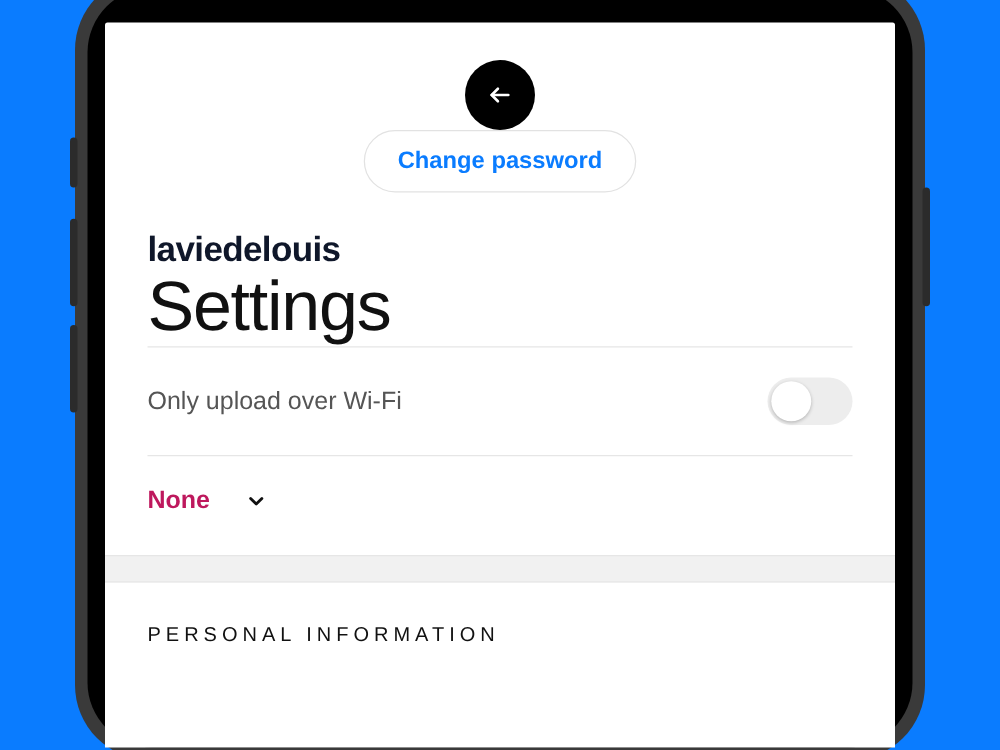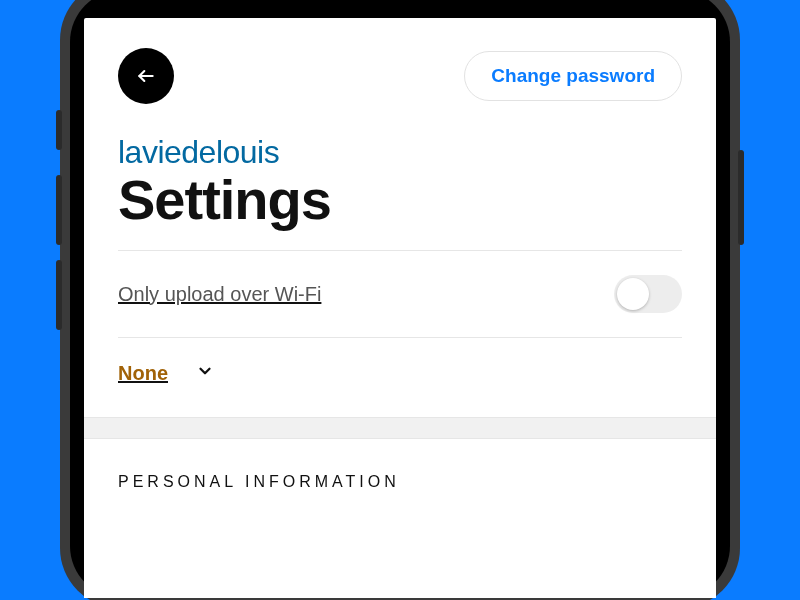--- a/index.html
+++ b/index.html
@@ -38,20 +38,21 @@
     border-radius: 2px 2px 0 0;
     min-height: 580px;
     padding: 30px 34px 0 34px;
     color: #111;
   }
   .top-row {
     display: flex;
     align-items: center;
     justify-content: space-between;
     margin-bottom: 30px;
+    flex-direction: column;
   }
   .back-btn {
     width: 56px; height: 56px;
     border-radius: 50%;
     background: #000;
     display: flex;
     align-items: center;
     justify-content: center;
     cursor: pointer;
   }
@@ -60,40 +61,38 @@
     border: 1px solid #e2e2e2;
     border-radius: 999px;
     padding: 13px 26px;
     color: #0a7cff;
     font-weight: 700;
     font-size: 19px;
     cursor: pointer;
     background: #fff;
   }
   .username {
-    font-weight: 400;
-    font-size: 32px;
+    font-weight: 700;
+    font-size: 28px;
     letter-spacing: -0.5px;
-    color: #0369a1;
+    color: #0f172a;
     margin-bottom: -4px;
   }
   .page-title {
-    font-weight: 700;
+    font-weight: 400;
     font-size: 56px;
     letter-spacing: -1px;
     color: #111;
-    margin-bottom: 18px;
   }
   .divider { height: 1px; background: #e6e6e6; }
   .row {
     display: flex;
     align-items: center;
     justify-content: space-between;
     padding: 24px 0;
-    text-decoration: underline;
   }
   .row-label {
     font-size: 20px;
     color: #555;
     font-weight: 400;
   }
   .toggle {
     width: 68px; height: 38px;
     background: #ededed;
     border-radius: 999px;
@@ -103,25 +102,25 @@
   .toggle-knob {
     position: absolute;
     top: 3px; left: 3px;
     width: 32px; height: 32px;
     background: #fff;
     border-radius: 50%;
     box-shadow: 0 1px 3px rgba(0,0,0,0.25);
   }
   .select-val {
     display: flex;
-    align-items: flex-start;
+    align-items: center;
     gap: 28px;
     font-size: 20px;
     font-weight: 800;
-    color: #a16207;
+    color: #be185d;
     cursor: pointer;
   }
   .select-val svg { width: 18px; height: 18px; stroke: #111; stroke-width: 3; fill: none; stroke-linecap: round; stroke-linejoin: round; }
   .section-gap {
     background: #f1f1f1;
     height: 22px;
     margin: 8px -34px 0 -34px;
     border-top: 1px solid #e6e6e6;
     border-bottom: 1px solid #e6e6e6;
   }

